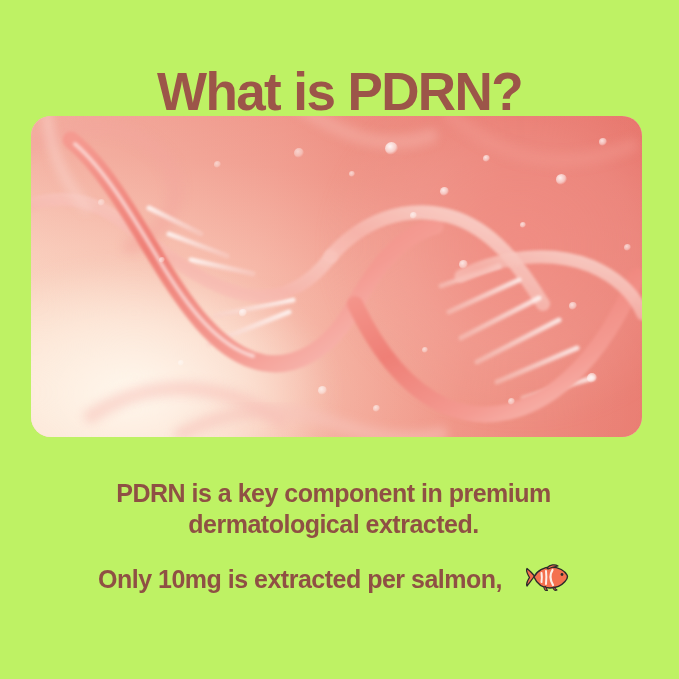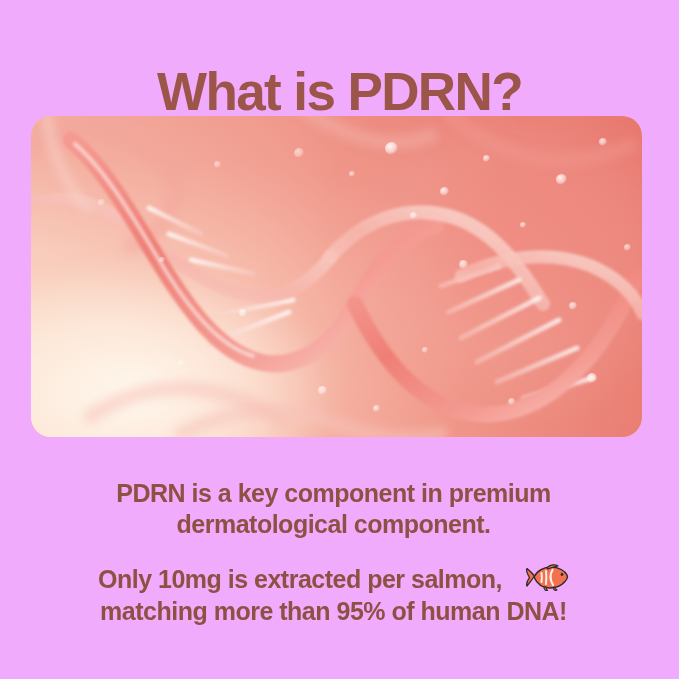--- a/index.html
+++ b/index.html
@@ -12,21 +12,21 @@
     height: 679px;
     background: #fdf1ef;
     font-family: "Liberation Sans", sans-serif;
     overflow: hidden;
     position: relative;
   }
 
   .infographic {
     position: absolute;
     inset: 0;
-    background: #f0abfc;
+    background: #bef264;
   }
 
   
   .title {
     position: absolute;
     top: 28px;
     left: 0;
     width: 679px;
     text-align: center;
     font-size: 53px;
@@ -248,21 +248,21 @@
       <i style="left:97%; top:40%; width:7px;  height:7px;  opacity:.7;"></i>
       <i style="left:24%; top:76%; width:6px;  height:6px;  opacity:.5;"></i>
       <i style="left:11%; top:26%; width:7px;  height:7px;  opacity:.45;"></i>
     </div>
 
     <div class="hero-soft"></div>
   </div>
 
   <div class="caption caption-primary">
     <div>PDRN is a key component in premium</div>
-    <div>dermatological component.</div>
+    <div>dermatological extracted.</div>
   </div>
 
   <div class="caption caption-secondary">
     <div class="line-one">
       <span>Only 10mg is extracted per salmon,</span>
       <span class="fish-icon">
         <svg viewBox="0 0 88 54" width="44" height="27" aria-hidden="true">
 
           <path d="M9,27 C3,17 2,12 4,9 C9,13 15,19 19,24 C15,30 10,36 4,44 C2,40 3,36 9,27 Z" fill="#f4714f" stroke="#2b2b2b" stroke-width="2.6" stroke-linejoin="round"></path>
 
@@ -275,16 +275,15 @@
           <path d="M56,47 C57,52 60,54 64,52 C61,50 59,48 58,46 Z" fill="#f4714f" stroke="#2b2b2b" stroke-width="2.2" stroke-linejoin="round"></path>
 
           <path d="M33,18 C34,24 34,30 33,36" stroke="#fdeee7" stroke-width="4" stroke-linecap="round" fill="none"></path>
           <path d="M42,14 C43,22 43,31 42,40" stroke="#fdeee7" stroke-width="4" stroke-linecap="round" fill="none"></path>
           <path d="M55,12 C50,20 50,32 56,42" stroke="#fdeee7" stroke-width="4.5" stroke-linecap="round" fill="none"></path>
 
           <circle cx="74" cy="21" r="2.8" fill="#2b2b2b"></circle>
         </svg>
       </span>
     </div>
-    <div>matching more than 95% of human DNA!</div>
   </div>
 
 </div>
 
 </body></html>

